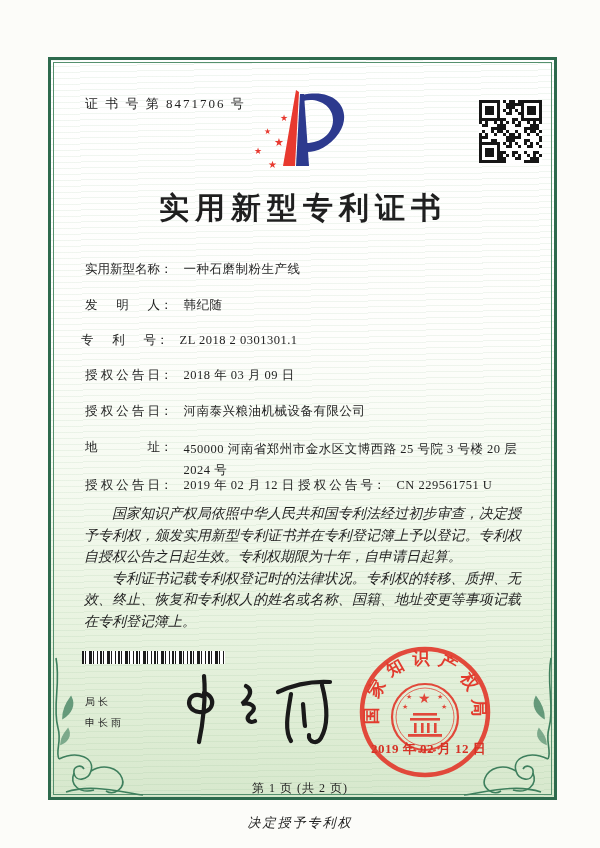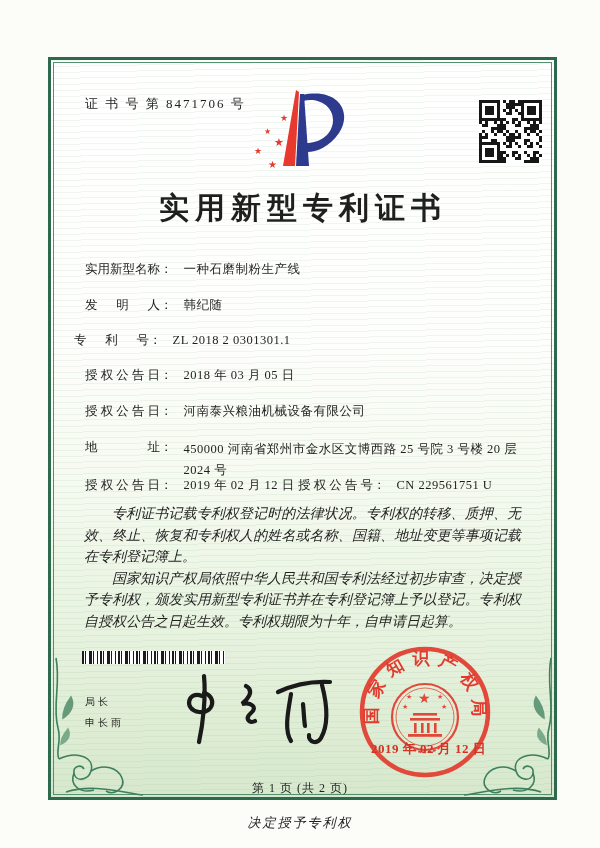--- a/index.html
+++ b/index.html
@@ -285,44 +285,44 @@
     </div>
 
   <div class="abs title" style="left:0;top:188px;">实用新型专利证书</div>
 
   <div class="abs field" style="left:85px;top:261px;">
     <span class="lbl">实用新型名称</span><span class="col">：</span><span class="val">一种石磨制粉生产线</span>
   </div>
   <div class="abs field" style="left:85px;top:297px;">
     <span class="lbl">发明人</span><span class="col">：</span><span class="val">韩纪随</span>
   </div>
-  <div class="abs field" style="left:74px;top:332px;">
+  <div class="abs field" style="left:81px;top:332px;">
     <span class="lbl">专利号</span><span class="col">：</span><span class="val">ZL 2018 2 0301301.1</span>
   </div>
   <div class="abs field" style="left:85px;top:367px;">
-    <span class="lbl">授权公告日</span><span class="col">：</span><span class="val">2018 年 03 月 05 日</span>
+    <span class="lbl">授权公告日</span><span class="col">：</span><span class="val">2018 年 03 月 09 日</span>
   </div>
   <div class="abs field" style="left:85px;top:403px;">
     <span class="lbl">授权公告日</span><span class="col">：</span><span class="val">河南泰兴粮油机械设备有限公司</span>
   </div>
   <div class="abs field" style="left:85px;top:439px;">
     <span class="lbl">地址</span><span class="col">：</span><span class="val wrap">450000 河南省郑州市金水区文博西路 25 号院 3 号楼 20 层 2024 号</span>
   </div>
   <div class="abs field" style="left:85px;top:477px;width:440px;">
     <span>
       <span class="lbl">授权公告日</span><span class="col">：</span><span class="val">2019 年 02 月 12 日</span>
     </span>
     <span style="position:absolute;left:213px;top:0;">
       <span class="lbl">授权公告号</span><span class="col">：</span><span class="val">CN 229561751 U</span>
     </span>
   </div>
 
   <div class="abs paras" style="left:84px;top:503px;">
+    <p>国家知识产权局依照中华人民共和国专利法经过初步审查，决定授予专利权，颁发实用新型专利证书并在专利登记簿上予以登记。专利权自授权公告之日起生效。专利权期限为十年，自申请日起算。</p>
     <p>专利证书记载专利权登记时的法律状况。专利权的转移、质押、无效、终止、恢复和专利权人的姓名或名称、国籍、地址变更等事项记载在专利登记簿上。</p>
-    <p>国家知识产权局依照中华人民共和国专利法经过初步审查，决定授予专利权，颁发实用新型专利证书并在专利登记簿上予以登记。专利权自授权公告之日起生效。专利权期限为十年，自申请日起算。</p>
   </div>
 
   <div class="abs barcode" style="left:82px;top:651px;"></div>
 
   <div class="abs signer" style="left:85px;top:695px;">局长</div>
   <div class="abs signer" style="left:85px;top:716px;text-align:center;">申长雨</div>
 
   <svg class="abs" style="left:150px;top:652px;" width="195" height="100" viewBox="0 0 195 100">
     <g fill="none" stroke="#1a1a1a" stroke-width="4.2" stroke-linecap="round">
       <path d="M52,44 C38,38 33,58 49,60 C64,62 67,44 54,41"></path>

